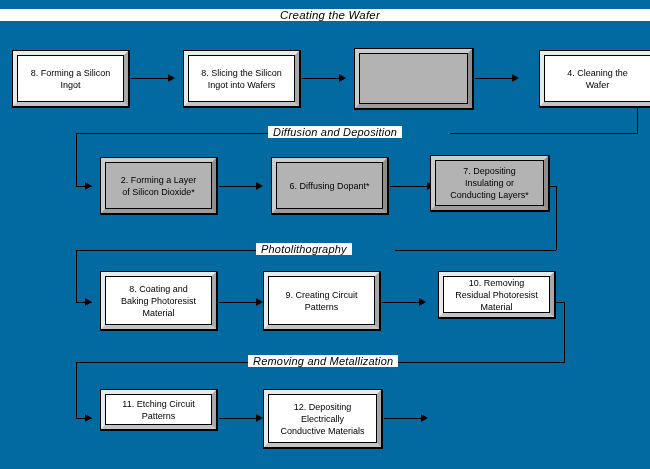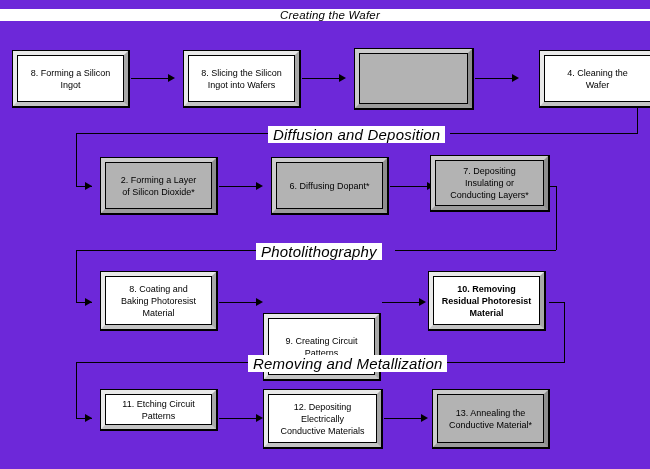--- a/index.html
+++ b/index.html
@@ -4,30 +4,30 @@
 <style>
   html, body {
     margin: 0;
     padding: 0;
     background: #ffffff;
   }
   #canvas {
     position: relative;
     width: 650px;
     height: 469px;
-    background: #6d28d9;
+    background: #0369a1;
     font-family: "Liberation Sans", sans-serif;
     overflow: hidden;
   }
 
   
   .section-title {
     position: absolute;
     font-style: italic;
-    font-size: 15px;
+    font-size: 11px;
     color: #000000;
     background: #ffffff;
     white-space: nowrap;
     text-align: center;
     padding: 0 5px;
     z-index: 6;
     letter-spacing: 0.2px;
   }
   .top-title {
     font-style: italic;
@@ -200,31 +200,31 @@
     <div class="bevel"></div>
     <div class="inner-line"></div>
     <div class="label">8. Coating and
 Baking Photoresist
 Material</div>
   </div>
 
   <div class="hline" style="left:219px; top:302px; width:38px;"></div>
   <div class="arrow-r" style="left:256px; top:298px;"></div>
 
-  <div class="box" style="left:263px; top:271px; width:118px; height:68px;margin-top:42px;">
+  <div class="box" style="left:263px; top:271px; width:118px; height:60px;">
     <div class="bevel"></div>
     <div class="inner-line"></div>
     <div class="label">9. Creating Circuit
 Patterns</div>
   </div>
 
   <div class="hline" style="left:382px; top:302px; width:38px;"></div>
   <div class="arrow-r" style="left:419px; top:298px;"></div>
 
-  <div class="box" style="left:428px; top:271px; width:118px; height:60px;font-weight:bold;">
+  <div class="box" style="left:438px; top:271px; width:118px; height:48px;">
     <div class="bevel"></div>
     <div class="inner-line"></div>
     <div class="label">10. Removing
 Residual Photoresist
 Material</div>
   </div>
 
   <div class="hline" style="left:549px; top:302px; width:16px;"></div>
   <div class="vline" style="left:564px; top:302px; height:60px;"></div>
   <div class="hline" style="left:385px; top:362px; width:180px;"></div>
@@ -249,20 +249,14 @@
     <div class="bevel"></div>
     <div class="inner-line"></div>
     <div class="label">12. Depositing
 Electrically
 Conductive Materials</div>
   </div>
 
   <div class="hline" style="left:384px; top:418px; width:38px;"></div>
   <div class="arrow-r" style="left:421px; top:414px;"></div>
 
-  <div class="box shaded" style="left:432px; top:389px; width:118px; height:60px;">
-    <div class="bevel"></div>
-    <div class="inner-line"></div>
-    <div class="label">13. Annealing the
-Conductive Material*</div>
-  </div>
 
 </div>
 
 </body></html>

